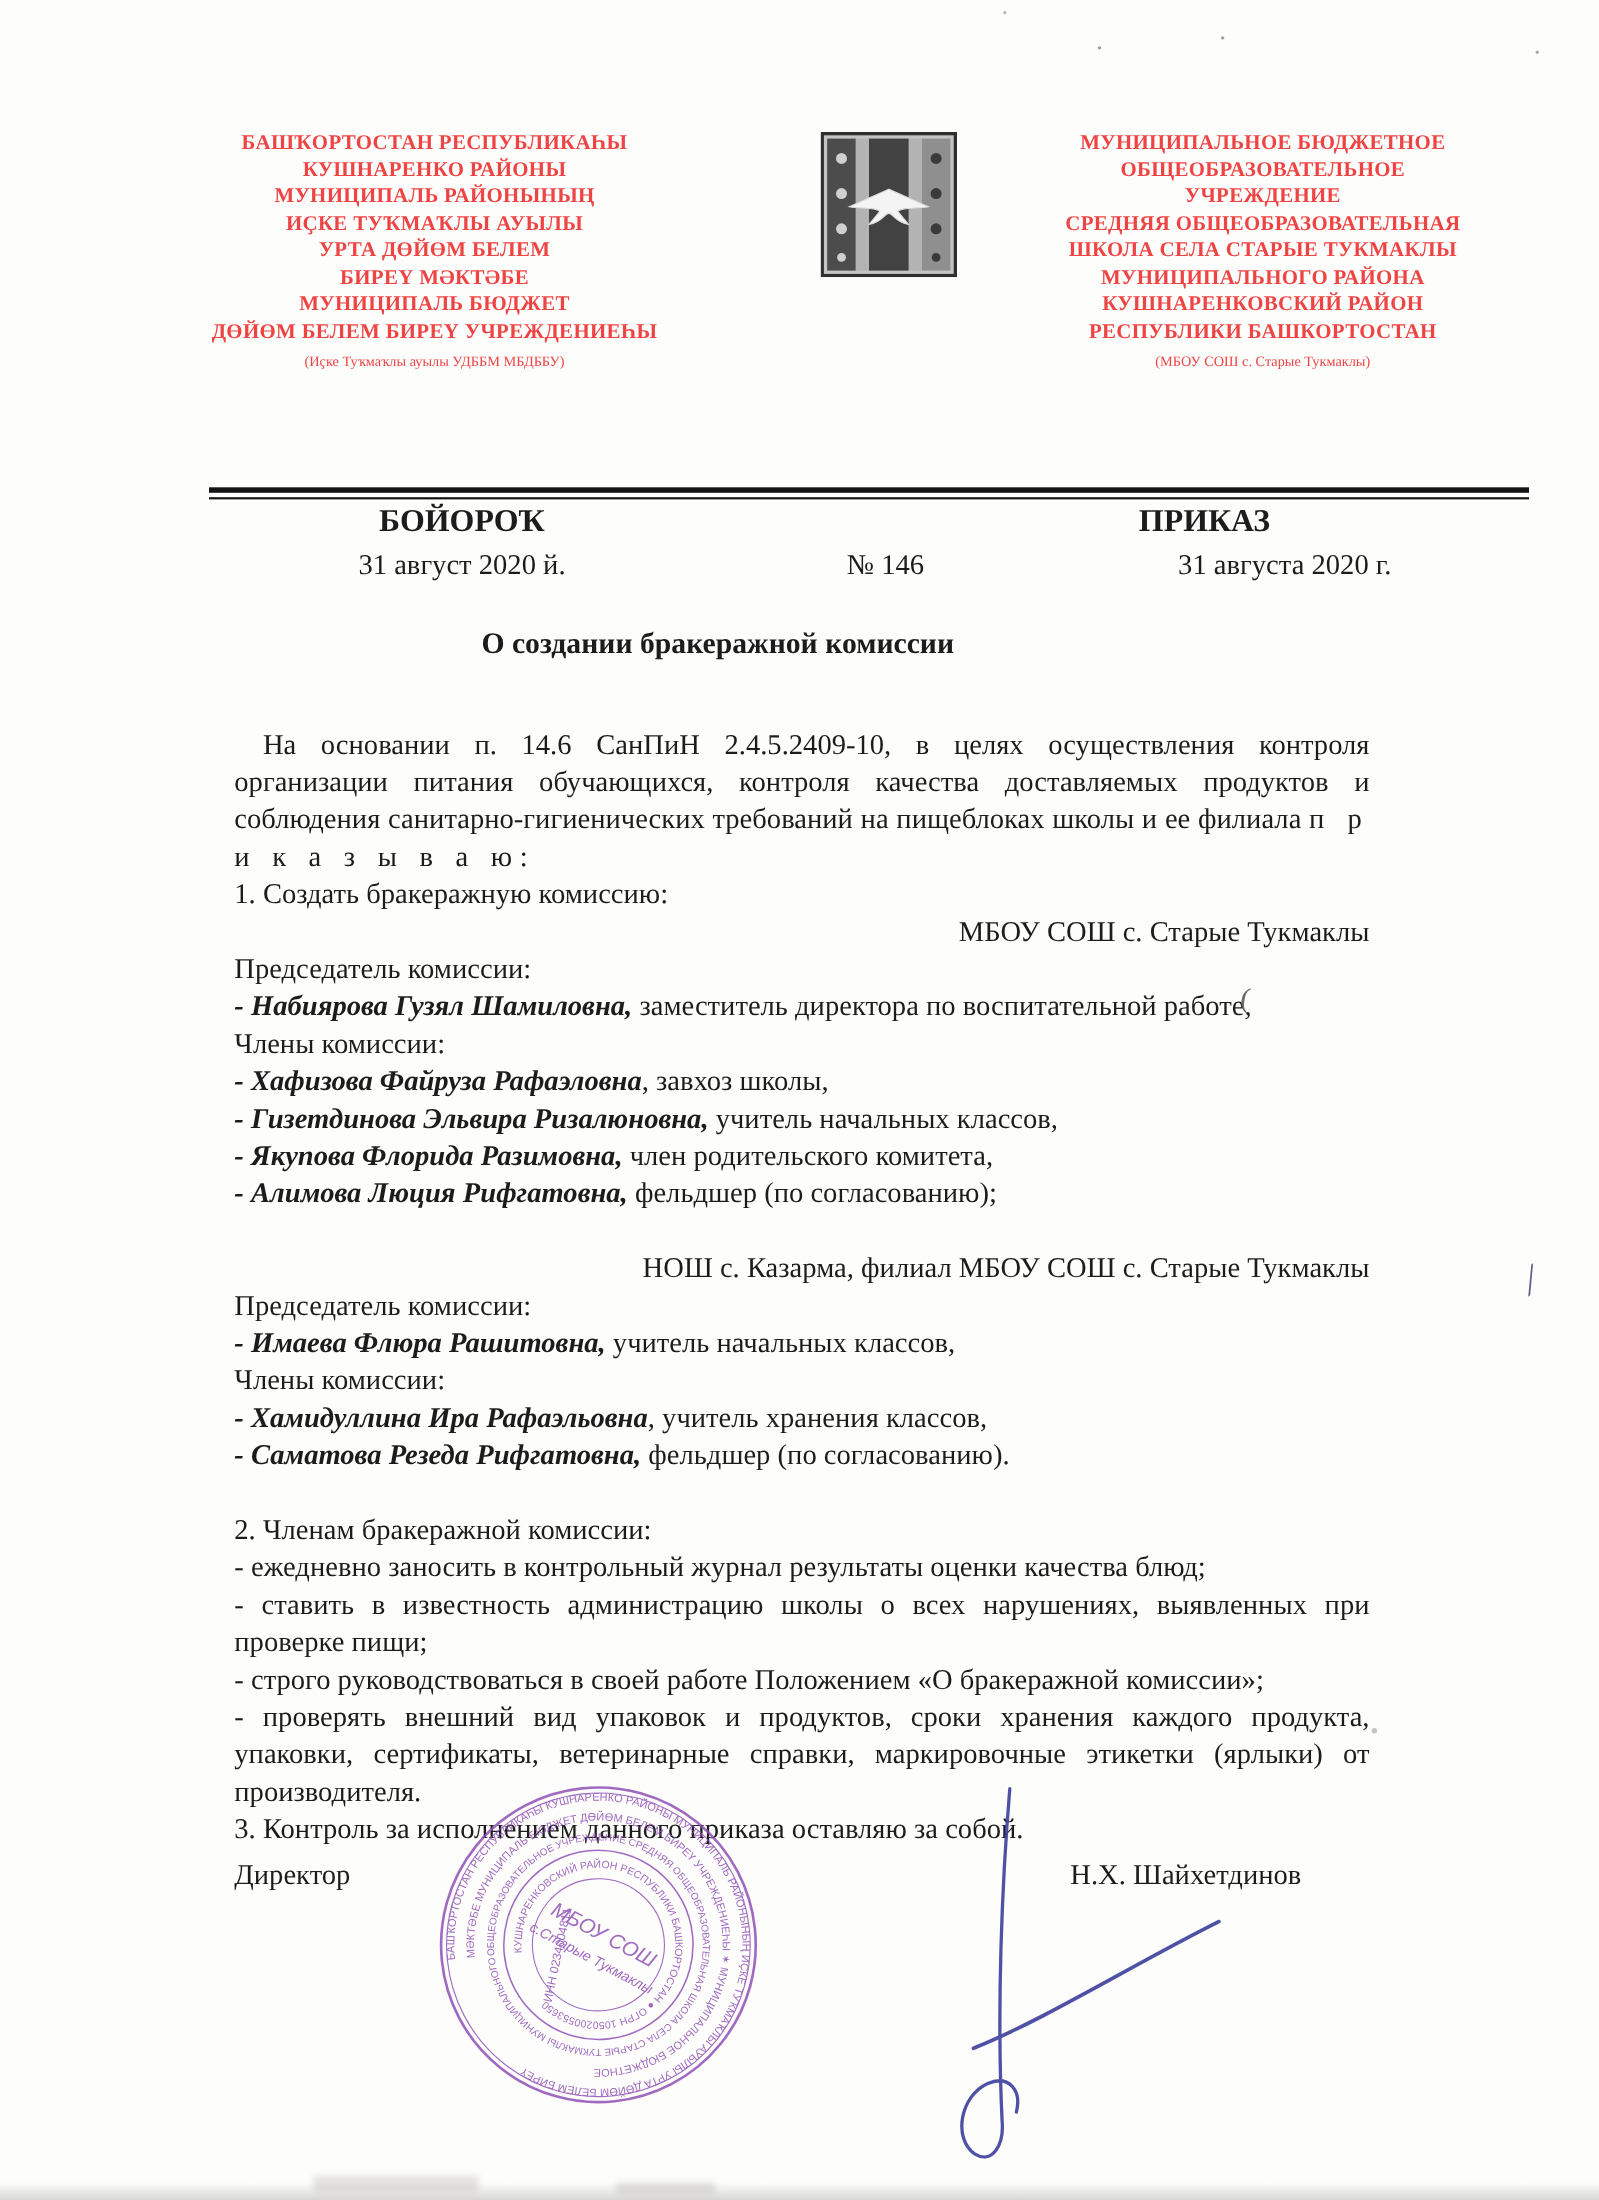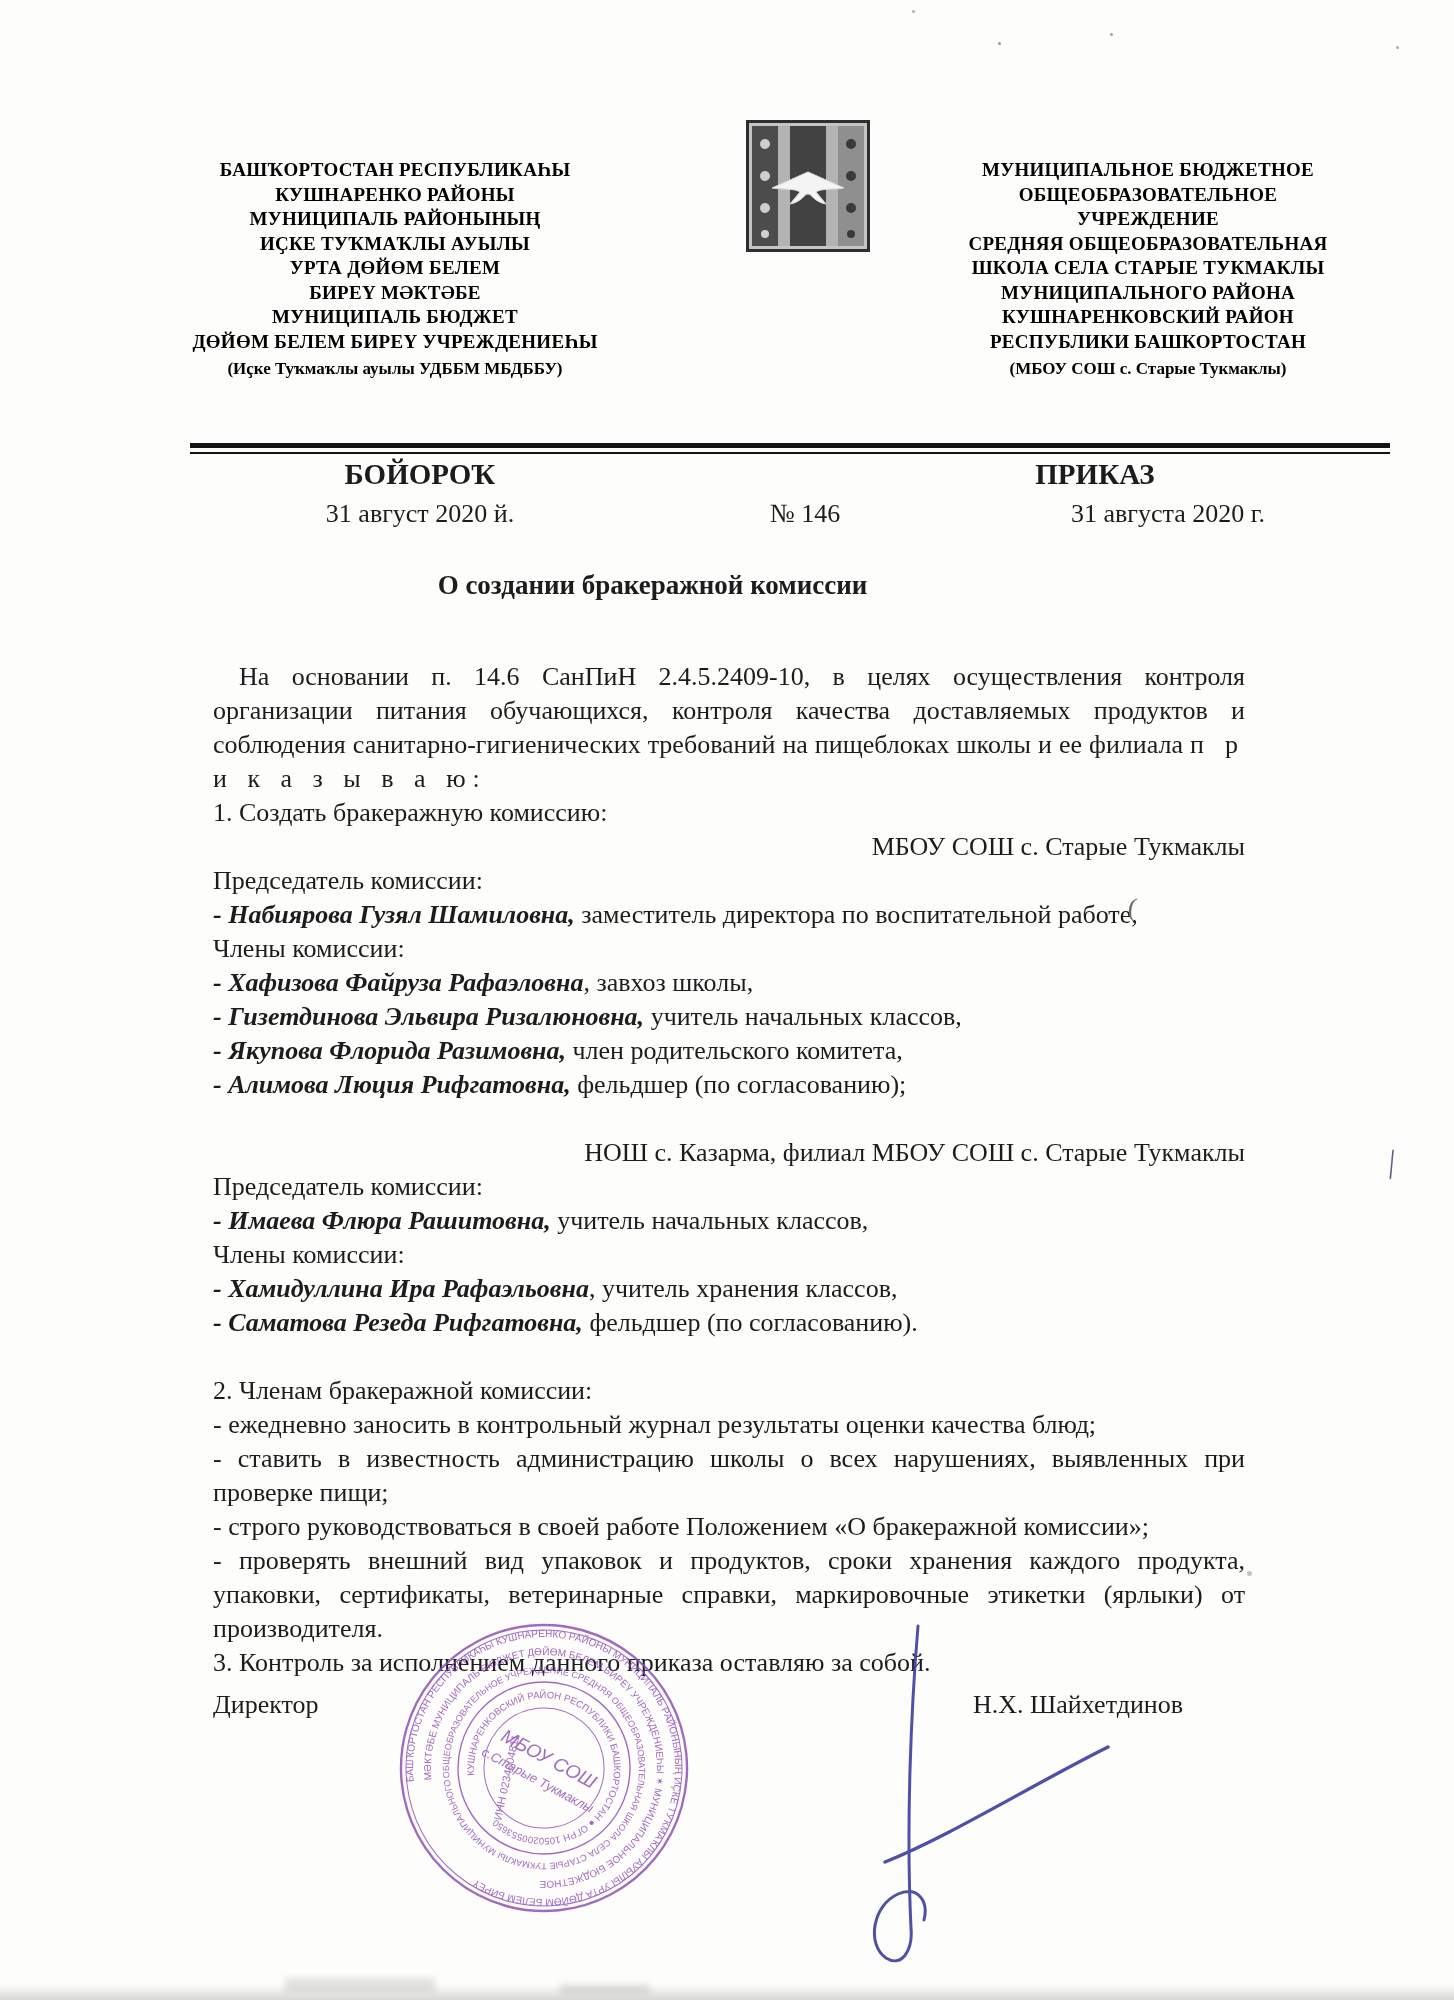--- a/index.html
+++ b/index.html
@@ -3,24 +3,24 @@
 <meta charset="utf-8">
 <style>
   html,body{margin:0;padding:0;background:#d8d8d8;}
   .page{
     position:relative;width:1454px;height:2000px;background:#fdfdfb;
     font-family:"Liberation Serif", serif;color:#1c1c1c;overflow:hidden;
     margin:0 auto;
   }
   
   .org-block{position:absolute;top:118px;text-align:center;font-weight:bold;
-    font-size:19px;line-height:24.5px;letter-spacing:.3px;color:#000000;margin-top:40px;}
+    font-size:19px;line-height:24.5px;letter-spacing:.3px;color:#ef4444;}
   .org-left{left:175px;width:440px;}
   .org-right{left:928px;width:440px;}
-  .org-abbr{font-weight:bold;font-size:17px;letter-spacing:0;margin-top:3px;}
+  .org-abbr{font-weight:normal;font-size:13px;letter-spacing:0;margin-top:3px;}
   .emblem{position:absolute;left:746px;top:120px;width:124px;height:132px;}
   
   .rule{position:absolute;left:190px;top:443px;width:1200px;height:4px;
     border-top:5px solid #141414;border-bottom:2px solid #141414;}
   
   .t-bash{position:absolute;left:280px;top:458px;width:280px;text-align:center;
     font-weight:bold;font-size:29px;}
   .t-rus{position:absolute;left:955px;top:458px;width:280px;text-align:center;
     font-weight:bold;font-size:29px;}
   .d-bash{position:absolute;left:250px;top:499px;width:340px;text-align:center;font-size:26px;}

